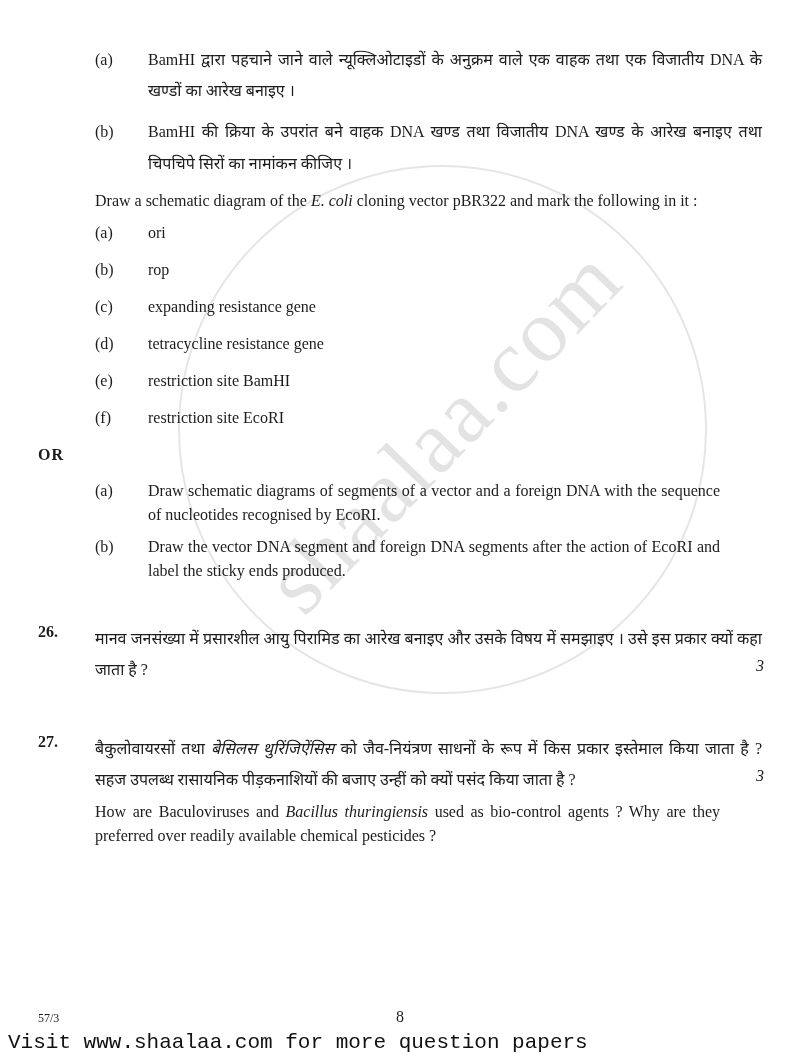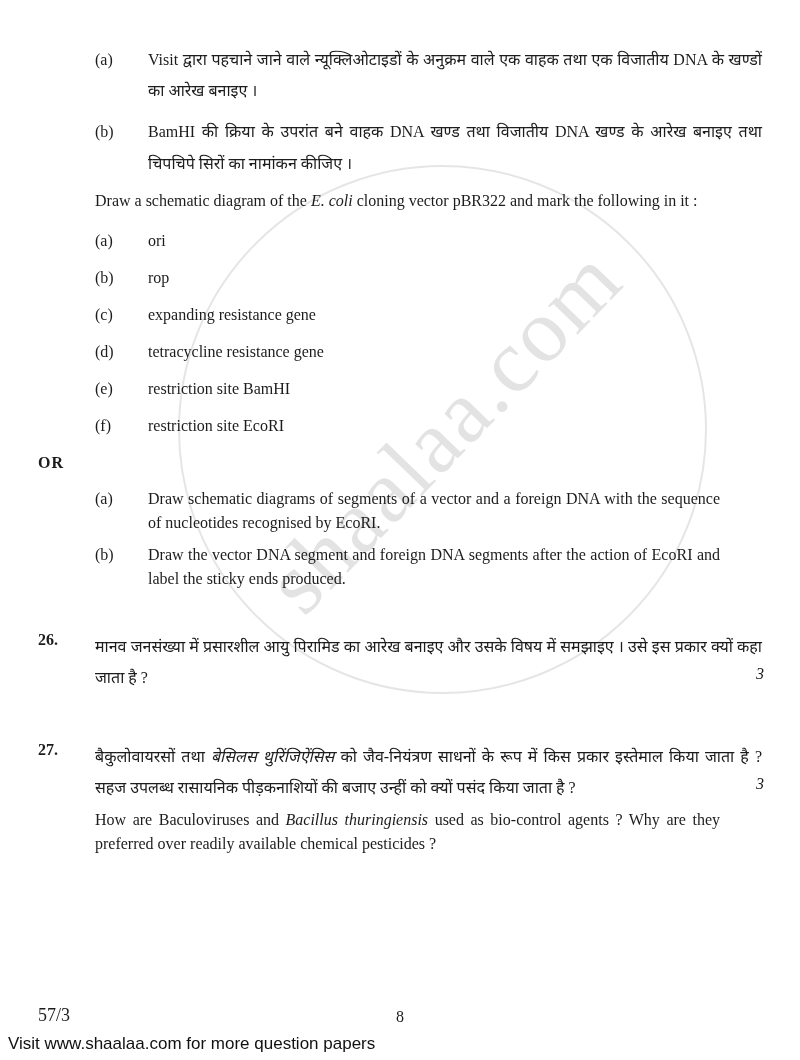--- a/index.html
+++ b/index.html
@@ -24,21 +24,21 @@
   .indented { margin-left: 57px; }
   .rmargin  { margin-right: 42px; }
 
   .part-item { display: flex; margin-bottom: 10px; }
   .part-item .lbl { width: 53px; flex: none; }
   .part-item .txt { flex: 1; text-align: justify; }
 
   .hindi   { line-height: 1.95; }
   .english { line-height: 1.5; }
 
-  .intro { margin: 8px 42px 16px 57px; text-align: justify; line-height: 1.5; }
+  .intro { margin: 8px 42px 8px 57px; text-align: justify; line-height: 1.5; }
 
   .opt-item { display: flex; margin-bottom: 13px; line-height: 1.5; }
   .opt-item .lbl { width: 53px; flex: none; }
   .opt-item .txt { flex: 1; }
 
   .or-sep {
     text-align: left;
     font-weight: bold;
     margin: 6px 0 12px 0;
     line-height: 1.5;
@@ -94,52 +94,52 @@
 
   
   .footer-row {
     position: absolute;
     z-index: 1;
     left: 38px;
     right: 38px;
     bottom: 34px;
     height: 22px;
   }
-  .footer-code { position: absolute; left: 0; bottom: 0; font-size: 18px; }
+  .footer-code { position: absolute; left: 0; bottom: 0; font-size: 12px; }
   .page-number {
     position: absolute;
     left: 0; right: 0;
     bottom: 0;
     text-align: center;
     font-size: 16px;
   }
   .footer-banner {
     position: absolute;
     z-index: 1;
     left: 8px;
     bottom: 6px;
-    font-family: Liberation Sans, sans-serif;
-    font-size: 17px;
+    font-family: Liberation Mono, monospace;
+    font-size: 21px;
     color: #111;
   }
   i { font-style: italic; }
 </style>
 </head>
 <body>
 
 <div class="watermark">
   <span class="watermark-text">shaalaa.com</span>
 </div>
 
 <div class="content">
 
   <div class="indented">
     <div class="part-item hindi">
       <span class="lbl">(a)</span>
-      <span class="txt">Visit द्वारा पहचाने जाने वाले न्यूक्लिओटाइडों के अनुक्रम वाले एक वाहक तथा एक विजातीय DNA के खण्डों का आरेख बनाइए ।</span>
+      <span class="txt">BamHI द्वारा पहचाने जाने वाले न्यूक्लिओटाइडों के अनुक्रम वाले एक वाहक तथा एक विजातीय DNA के खण्डों का आरेख बनाइए ।</span>
     </div>
     <div class="part-item hindi">
       <span class="lbl">(b)</span>
       <span class="txt">BamHI की क्रिया के उपरांत बने वाहक DNA खण्ड तथा विजातीय DNA खण्ड के आरेख बनाइए तथा चिपचिपे सिरों का नामांकन कीजिए ।</span>
     </div>
   </div>
 
   <p class="intro english"><span>Draw a schematic diagram of the </span><i>E. coli</i><span> cloning vector pBR322 and mark the following in it :</span></p>
 
   <div class="indented english">

